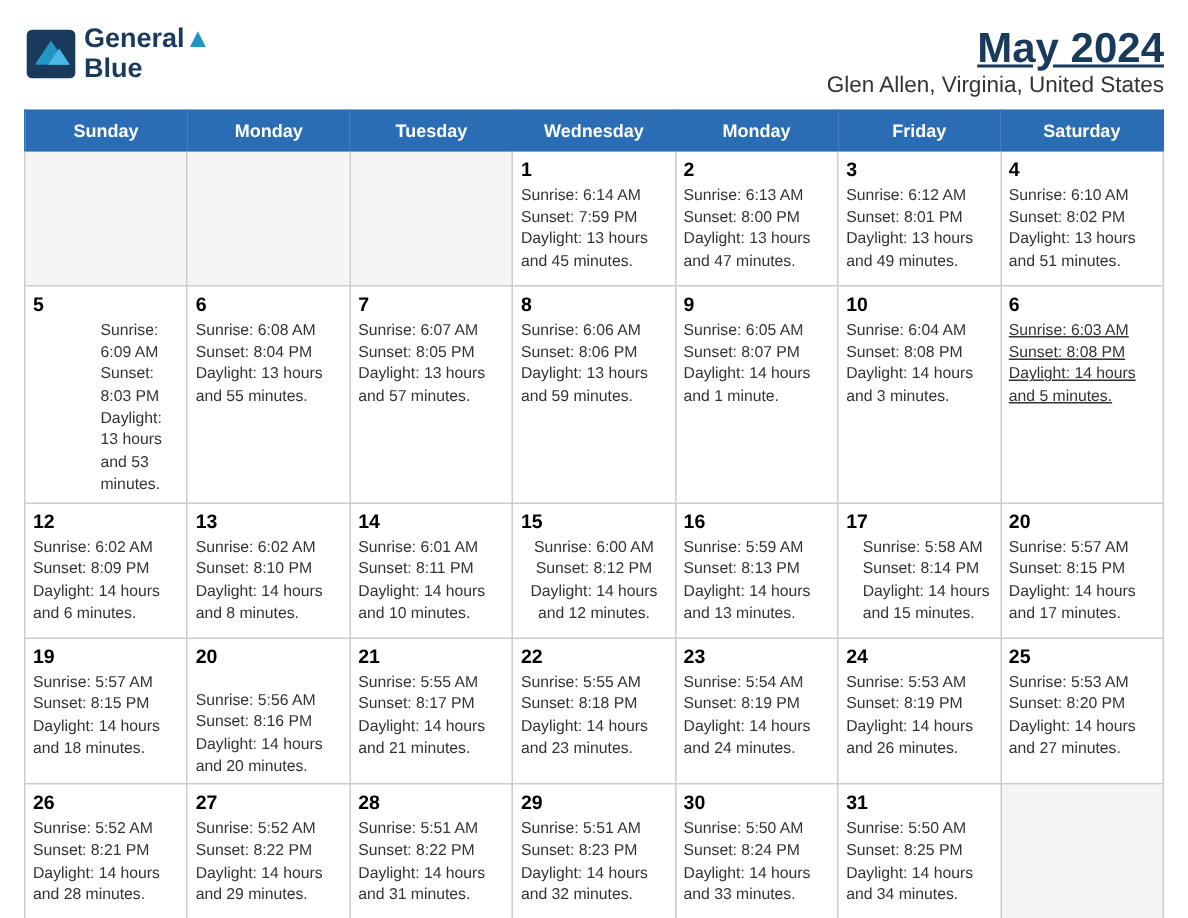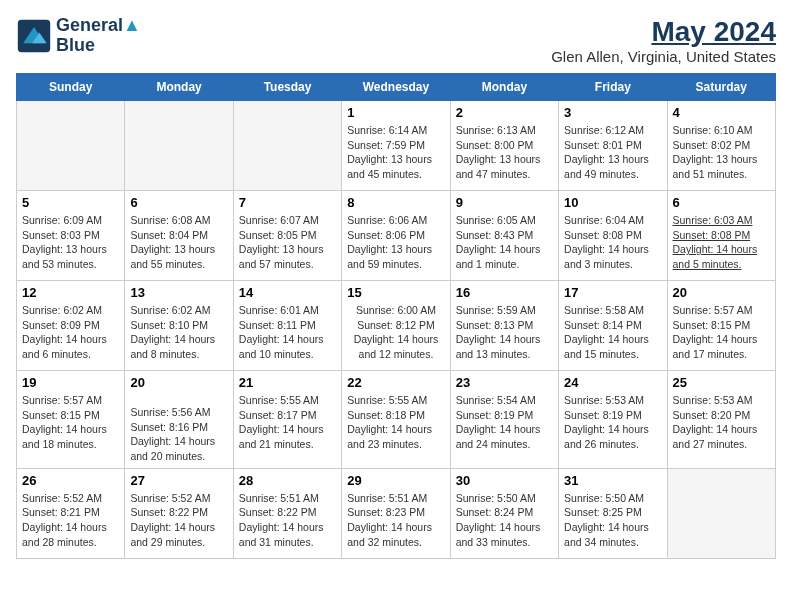--- a/index.html
+++ b/index.html
@@ -150,21 +150,21 @@
           <div class="day-number">4</div>
           <div class="day-info" style="white-space: pre-line;">Sunrise: 6:10 AM
 Sunset: 8:02 PM
 Daylight: 13 hours
 and 51 minutes.</div>
         </td>
       </tr>
       <tr class="week-row">
         <td>
           <div class="day-number">5</div>
-          <div class="day-info" style="white-space: pre-line;">Sunrise: 6:09 AM
+          <div class="day-info" style="white-space: pre-line; margin-left: 45px;">Sunrise: 6:09 AM
 Sunset: 8:03 PM
 Daylight: 13 hours
 and 53 minutes.</div>
         </td>
         <td>
           <div class="day-number">6</div>
           <div class="day-info" style="white-space: pre-line;">Sunrise: 6:08 AM
 Sunset: 8:04 PM
 Daylight: 13 hours
 and 55 minutes.</div>
@@ -179,21 +179,21 @@
         <td>
           <div class="day-number">8</div>
           <div class="day-info" style="white-space: pre-line;">Sunrise: 6:06 AM
 Sunset: 8:06 PM
 Daylight: 13 hours
 and 59 minutes.</div>
         </td>
         <td>
           <div class="day-number">9</div>
           <div class="day-info" style="white-space: pre-line;">Sunrise: 6:05 AM
-Sunset: 8:43 PM
+Sunset: 8:07 PM
 Daylight: 14 hours
 and 1 minute.</div>
         </td>
         <td>
           <div class="day-number">10</div>
           <div class="day-info" style="white-space: pre-line;">Sunrise: 6:04 AM
 Sunset: 8:08 PM
 Daylight: 14 hours
 and 3 minutes.</div>
         </td>
@@ -236,21 +236,21 @@
         </td>
         <td>
           <div class="day-number">16</div>
           <div class="day-info" style="white-space: pre-line;">Sunrise: 5:59 AM
 Sunset: 8:13 PM
 Daylight: 14 hours
 and 13 minutes.</div>
         </td>
         <td>
           <div class="day-number">17</div>
-          <div class="day-info" style="white-space: pre-line;">Sunrise: 5:58 AM
+          <div class="day-info" style="white-space: pre-line; margin-left: 11px;">Sunrise: 5:58 AM
 Sunset: 8:14 PM
 Daylight: 14 hours
 and 15 minutes.</div>
         </td>
         <td>
           <div class="day-number">20</div>
           <div class="day-info" style="white-space: pre-line;">Sunrise: 5:57 AM
 Sunset: 8:15 PM
 Daylight: 14 hours
 and 17 minutes.</div>

